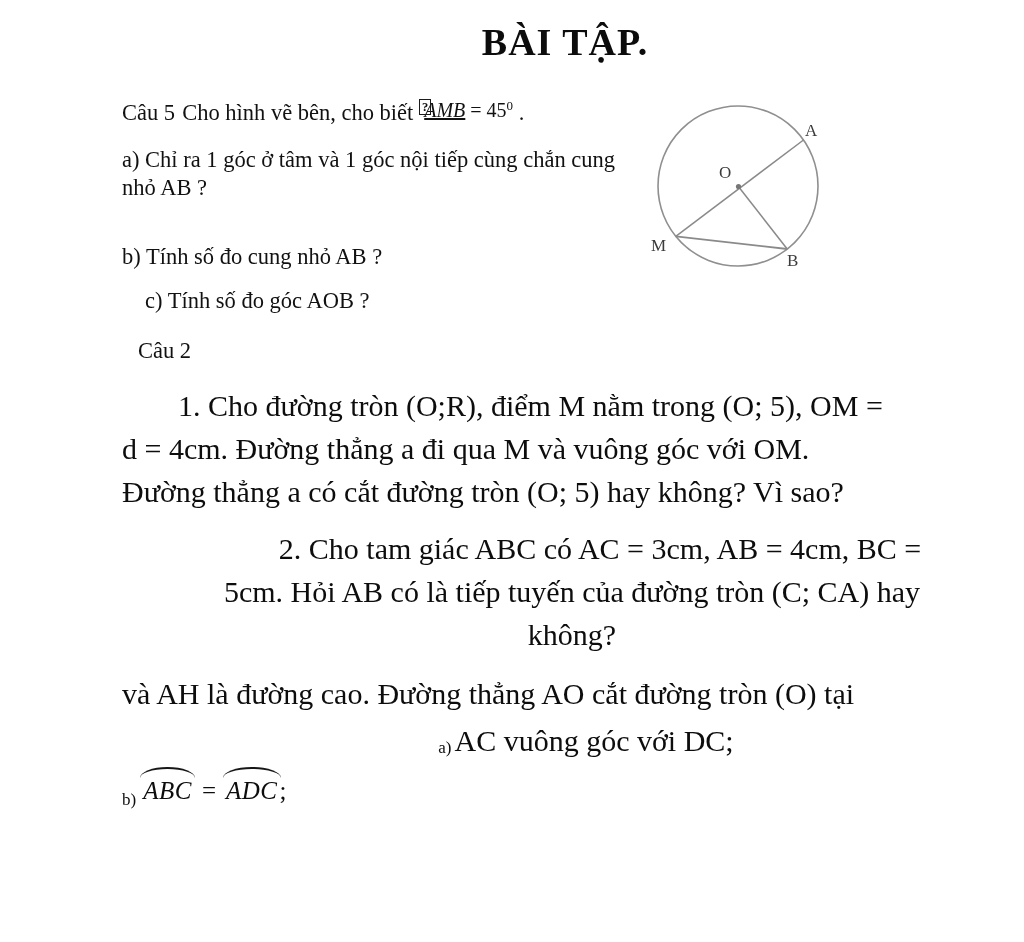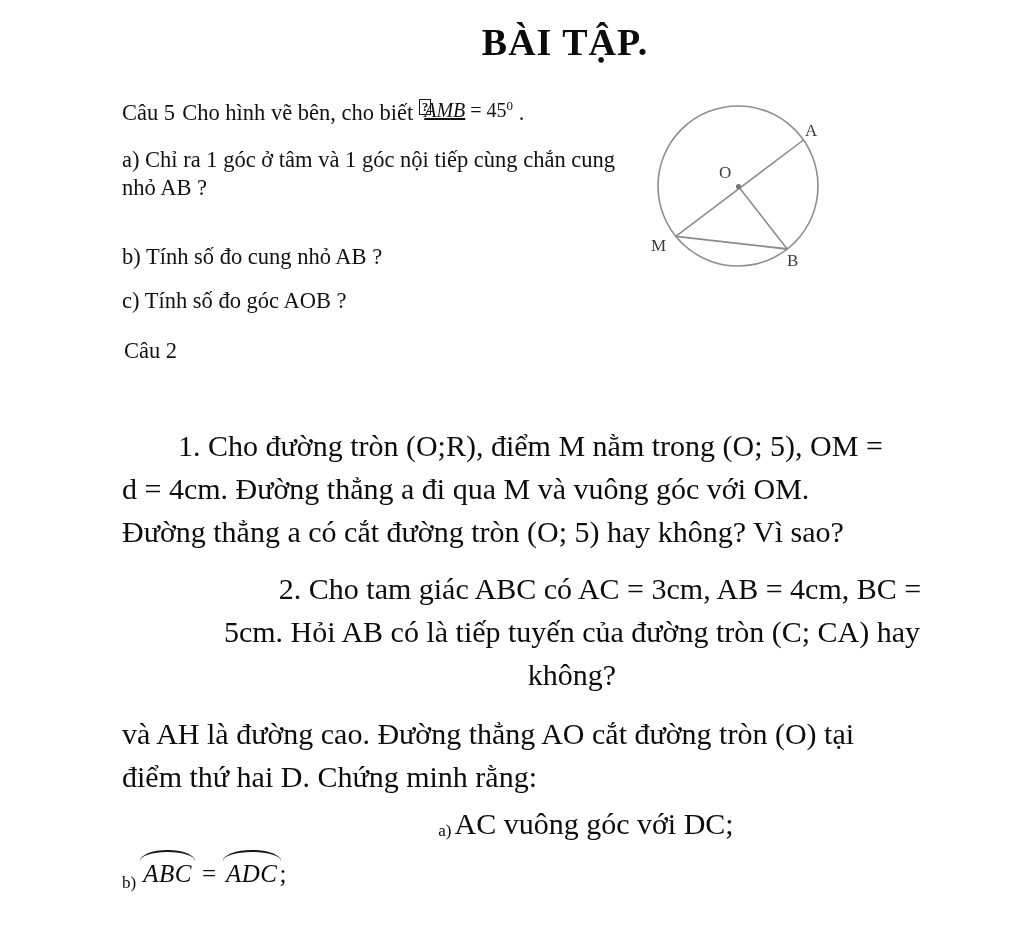--- a/index.html
+++ b/index.html
@@ -23,31 +23,31 @@
   .fx{white-space:nowrap;}
   .qbox{
     display:inline-block;border:1.6px solid #1a1a1a;font-size:12.5px;line-height:1;
     padding:1px 2px 0 2px;font-weight:bold;position:relative;z-index:2;background:transparent;
     transform:translateY(-9px);margin-right:-7px;
   }
   .fx-raised{font-size:20px;vertical-align:3px;}
   .fx-angle{font-style:italic;text-decoration:underline;}
   .fx-sup{font-size:13px;vertical-align:7px;}
   .cau1-item{margin-bottom:15px;}
-  .cau1-item.last{margin-bottom:0;}
+  .cau1-item.last{margin-bottom:0;margin-left:23px;}
   .cau1-item.b{margin-bottom:16px;margin-top:41px;}
   
   .figure{position:absolute;left:640px;top:88px;width:225px;height:205px;}
   .figure text{font-family:"Liberation Serif",serif;font-size:17px;fill:#3c3c3c;}
   
-  .cau2-label{position:absolute;left:124px;top:338px;font-size:22.5px;}
+  .cau2-label{position:absolute;left:138px;top:338px;font-size:22.5px;}
   
   .bigcol{
     position:absolute;left:122px;top:384px;width:900px;
-    font-size:30px;line-height:43px;color:#0d0d0d;margin-top:40px;
+    font-size:30px;line-height:43px;color:#0d0d0d;
   }
   .para{margin:0 0 14px 0;}
   .para.p2{margin-bottom:16px;text-align:center;}
   .para.p3{margin-bottom:0;}
   .bline{white-space:nowrap;}
   .indent{padding-left:56px;}
   .item-a{margin-top:4px;padding-left:28px;white-space:nowrap;text-align:center;}
   .sub-label{font-size:17px;vertical-align:-2px;margin-right:3px;}
   .item-b{margin-top:0;white-space:nowrap;font-size:25px;}
   .item-b .sub-label{vertical-align:-6px;margin-right:5px;}
@@ -100,21 +100,20 @@
     <div class="bline">d = 4cm.  Đường thẳng a đi qua M và vuông góc với OM.</div>
     <div class="bline">Đường thẳng a có cắt đường tròn (O; 5) hay không? Vì sao?</div>
   </div>
   <div class="para p2">
     <div class="bline indent">2. Cho tam giác ABC có AC = 3cm, AB = 4cm, BC =</div>
     <div class="bline">5cm. Hỏi AB có là tiếp tuyến của đường tròn (C; CA) hay</div>
     <div class="bline">không?</div>
   </div>
   <div class="para p3">
     <div class="bline">và AH là đường cao. Đường thẳng AO cắt đường tròn (O) tại</div>
-    <div class="bline">điểm thứ hai D. Chứng minh rằng:</div>
   </div>
   <div class="item-a">
     <span class="sub-label">a)</span><span>AC vuông góc với DC;</span>
   </div>
   <div class="item-b">
     <span class="sub-label">b)</span><span class="arc">ABC</span><span class="eqsign">=</span><span class="arc">ADC</span><span>;</span>
   </div>
 </div>
 
 </body></html>

